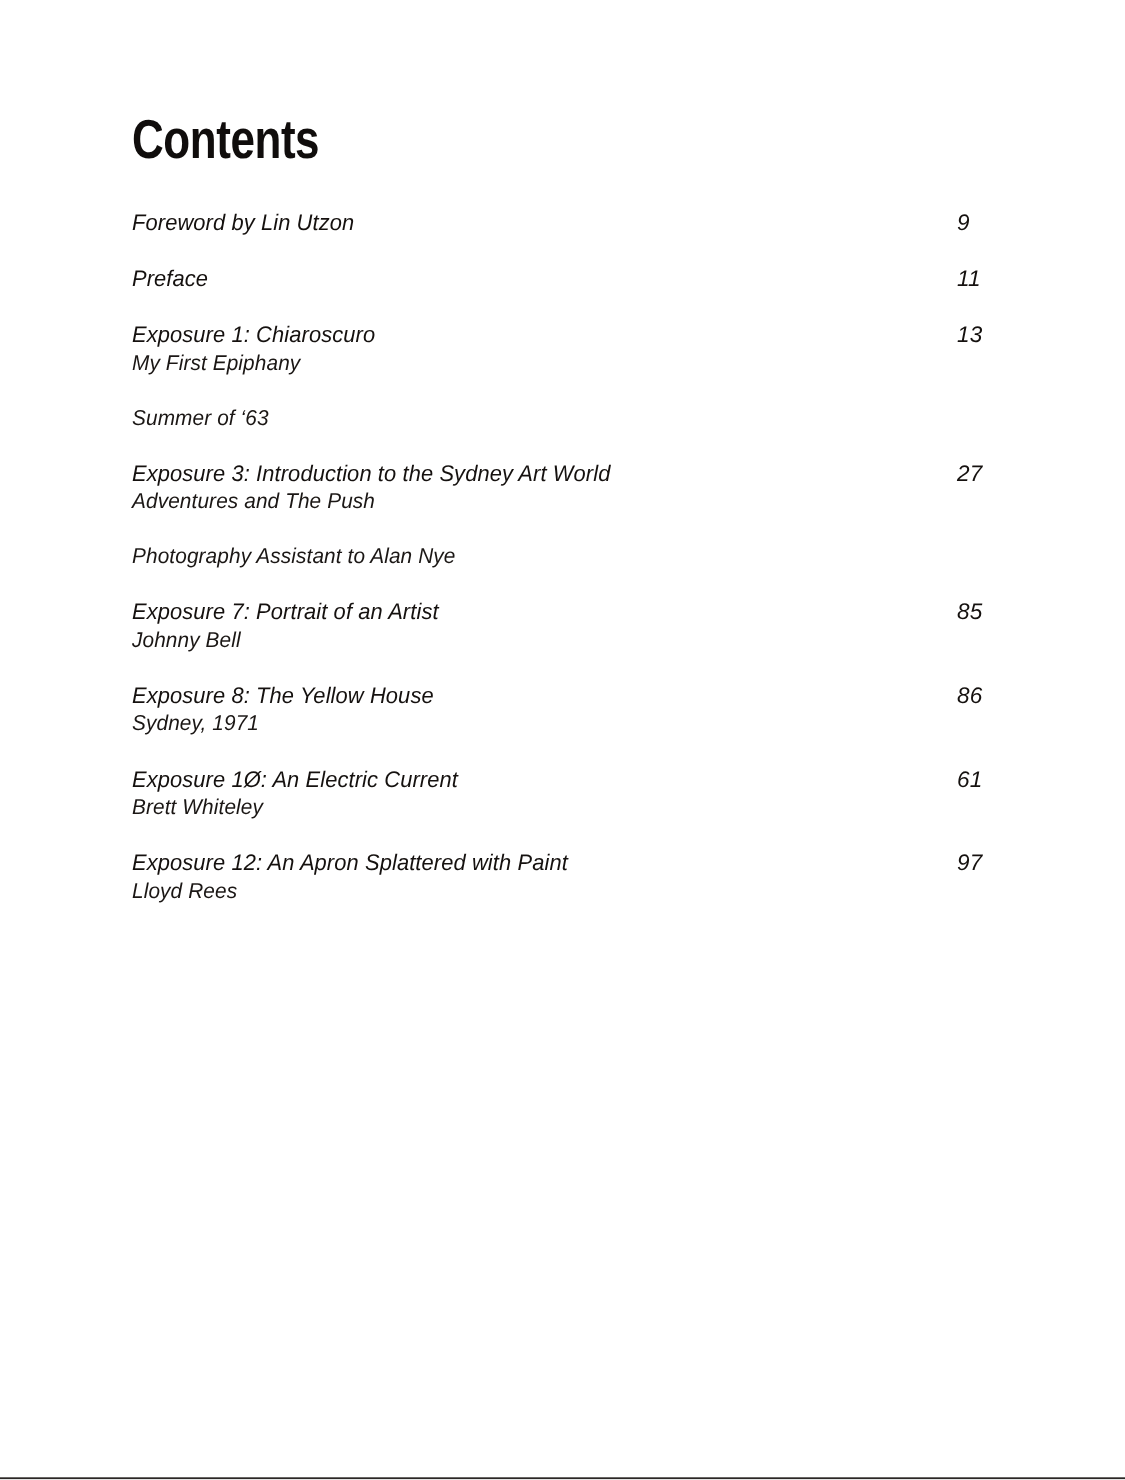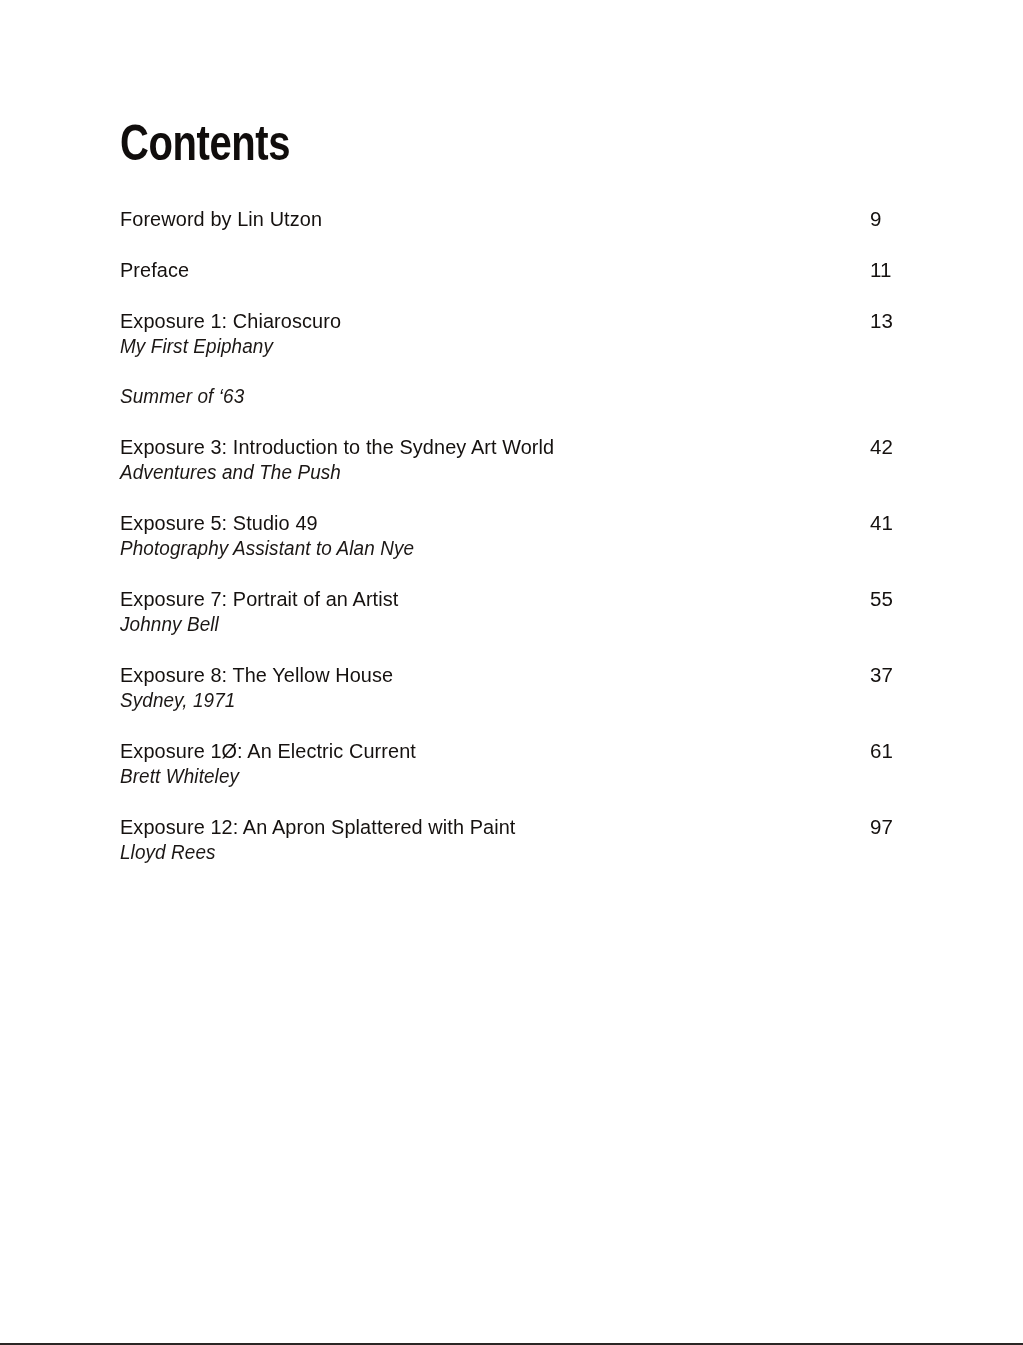--- a/index.html
+++ b/index.html
@@ -26,21 +26,21 @@
     left: 0;
     right: 0;
     bottom: 0;
     height: 2px;
     background: #2b2725;
   }
 
   .toc {
     position: absolute;
     left: 120px;
-    top: 118px;
+    top: 102px;
     width: 800px;
   }
 
   .toc-heading {
     font-family: "Liberation Sans Narrow", "Liberation Sans", "DejaVu Sans Condensed", sans-serif;
     font-weight: 700;
     font-size: 50px;
     line-height: 1.0;
     letter-spacing: -0.5px;
     transform: scaleX(0.80);
@@ -62,20 +62,21 @@
   }
 
   
   .toc-entry.has-subtitle {
     margin-bottom: 25px;
   }
 
   .toc-row {
     position: relative;
     min-height: 26px;
+    font-style: italic;
   }
 
   .toc-title {
     display: inline-block;
     font-size: 20.5px;
     line-height: 26px;
     font-weight: 400;
     letter-spacing: 0.1px;
     transform: scaleX(0.97);
     transform-origin: left center;
@@ -124,33 +125,32 @@
           <div class="toc-row"><span class="toc-title">Preface</span><span class="toc-page">11</span></div>
         </li>
         <li class="toc-entry has-subtitle">
           <div class="toc-row"><span class="toc-title">Exposure 1: Chiaroscuro</span><span class="toc-page">13</span></div>
           <span class="toc-subtitle">My First Epiphany</span>
         </li>
         <li class="toc-entry has-subtitle">
           <span class="toc-subtitle">Summer of ‘63</span>
         </li>
         <li class="toc-entry has-subtitle">
-          <div class="toc-row"><span class="toc-title">Exposure 3: Introduction to the Sydney Art World</span><span class="toc-page">42</span></div>
+          <div class="toc-row"><span class="toc-title">Exposure 3: Introduction to the Sydney Art World</span><span class="toc-page">27</span></div>
           <span class="toc-subtitle">Adventures and The Push</span>
         </li>
         <li class="toc-entry has-subtitle">
-          <div class="toc-row"><span class="toc-title">Exposure 5: Studio 49</span><span class="toc-page">41</span></div>
           <span class="toc-subtitle">Photography Assistant to Alan Nye</span>
         </li>
         <li class="toc-entry has-subtitle">
-          <div class="toc-row"><span class="toc-title">Exposure 7: Portrait of an Artist</span><span class="toc-page">55</span></div>
+          <div class="toc-row"><span class="toc-title">Exposure 7: Portrait of an Artist</span><span class="toc-page">85</span></div>
           <span class="toc-subtitle">Johnny Bell</span>
         </li>
         <li class="toc-entry has-subtitle">
-          <div class="toc-row"><span class="toc-title">Exposure 8: The Yellow House</span><span class="toc-page">37</span></div>
+          <div class="toc-row"><span class="toc-title">Exposure 8: The Yellow House</span><span class="toc-page">86</span></div>
           <span class="toc-subtitle">Sydney, 1971</span>
         </li>
         <li class="toc-entry has-subtitle">
           <div class="toc-row"><span class="toc-title">Exposure 1Ø: An Electric Current</span><span class="toc-page">61</span></div>
           <span class="toc-subtitle">Brett Whiteley</span>
         </li>
         <li class="toc-entry has-subtitle">
           <div class="toc-row"><span class="toc-title">Exposure 12: An Apron Splattered with Paint</span><span class="toc-page">97</span></div>
           <span class="toc-subtitle">Lloyd Rees</span>
         </li>

